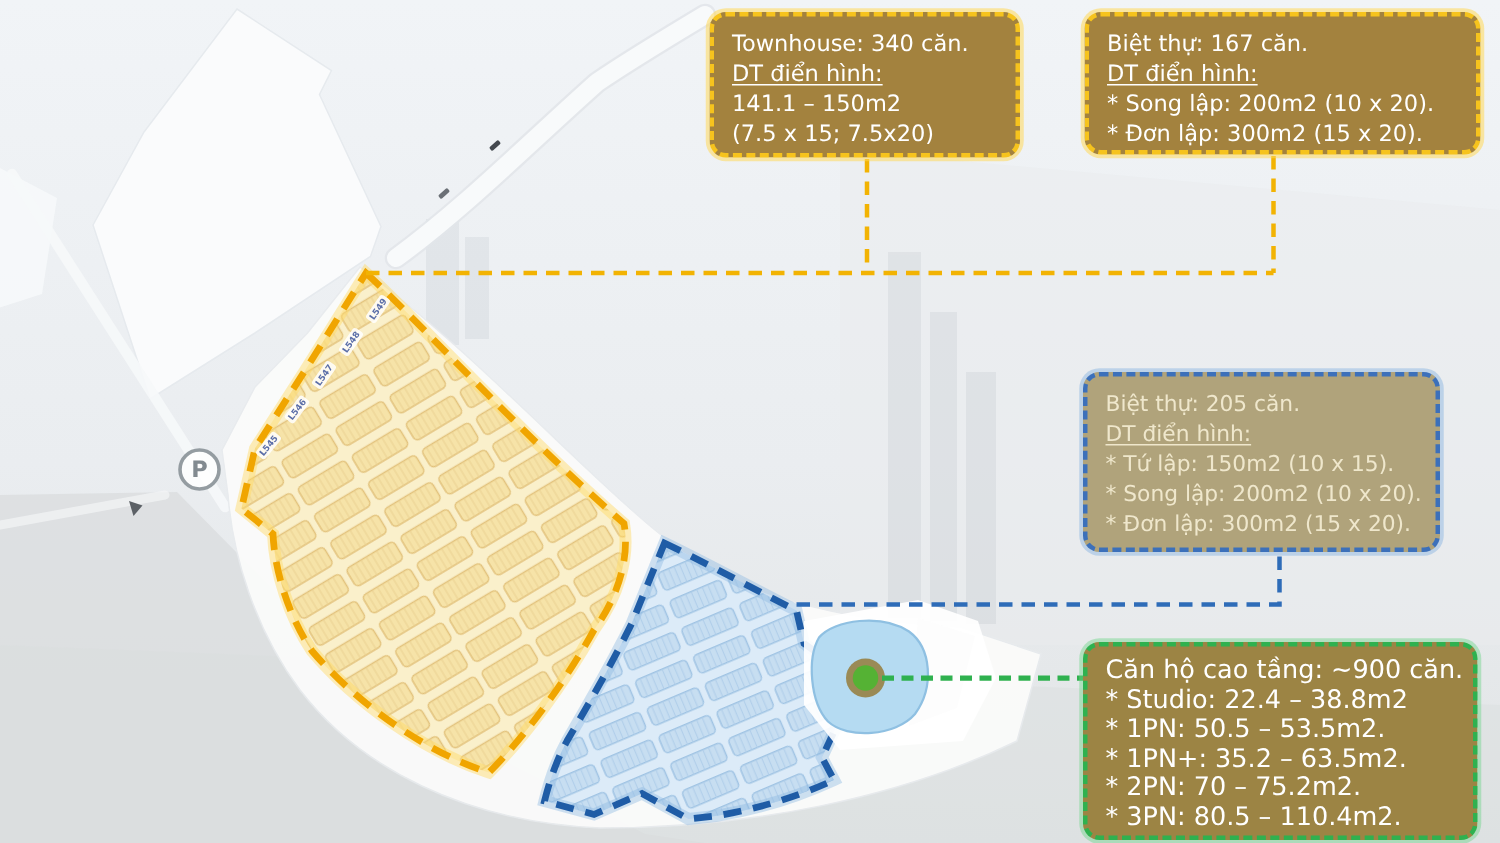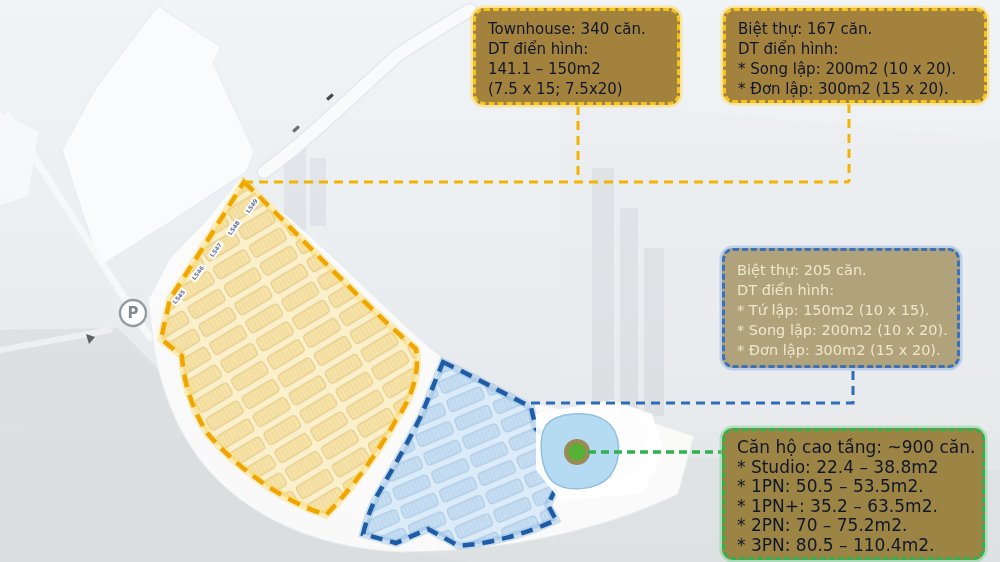--- a/index.html
+++ b/index.html
@@ -4,27 +4,27 @@
 <style>
   html,body{margin:0;padding:0;background:#cfd4d8;}
   .stage{
     position:relative;width:1000px;height:562px;overflow:hidden;
     background:linear-gradient(180deg,#f1f4f7 0%,#eaedf0 55%,#e1e4e5 100%);
     font-family:"DejaVu Sans","Liberation Sans",sans-serif;
   }
   .map{position:absolute;left:0;top:0;width:1000px;height:562px;}
   .callout{
     position:absolute;box-sizing:border-box;border-radius:11px;
-    border:3px dashed #f7c41f;color:#0f172a;
+    border:3px dashed #f7c41f;color:#ffffff;
     padding:8px 12px;font-size:15px;line-height:20px;white-space:nowrap;
   }
   .co-gold{background:#a3823e;border-color:#f6c31d;box-shadow:0 0 0 2.5px rgba(255,216,90,.55);}
   .co-tan {background:#b0a37b;border-color:#3c70ba;box-shadow:0 0 0 2.5px rgba(134,177,224,.45);color:#efe7cc;}
   .co-olive{background:#9c8444;border-color:#2fb14f;box-shadow:0 0 0 2.5px rgba(111,212,138,.45);}
-  .callout .u{text-underline-offset:2px;}
+  .callout .u{text-decoration:underline;text-underline-offset:2px;}
   #co-townhouse{left:473px;top:8px;width:207px;height:97px;}
   #co-villa-yellow{left:723px;top:8px;width:264px;height:95px;}
   #co-villa-blue{left:722px;top:248px;width:238px;height:120px;font-size:14.5px;line-height:20px;padding:9px 12px;}
   #co-apartment{left:722px;top:428px;width:263px;height:132px;font-size:17px;line-height:19.5px;padding:7px 12px;}
 </style>
 </head>
 <body>
 
 <div class="stage">
 

